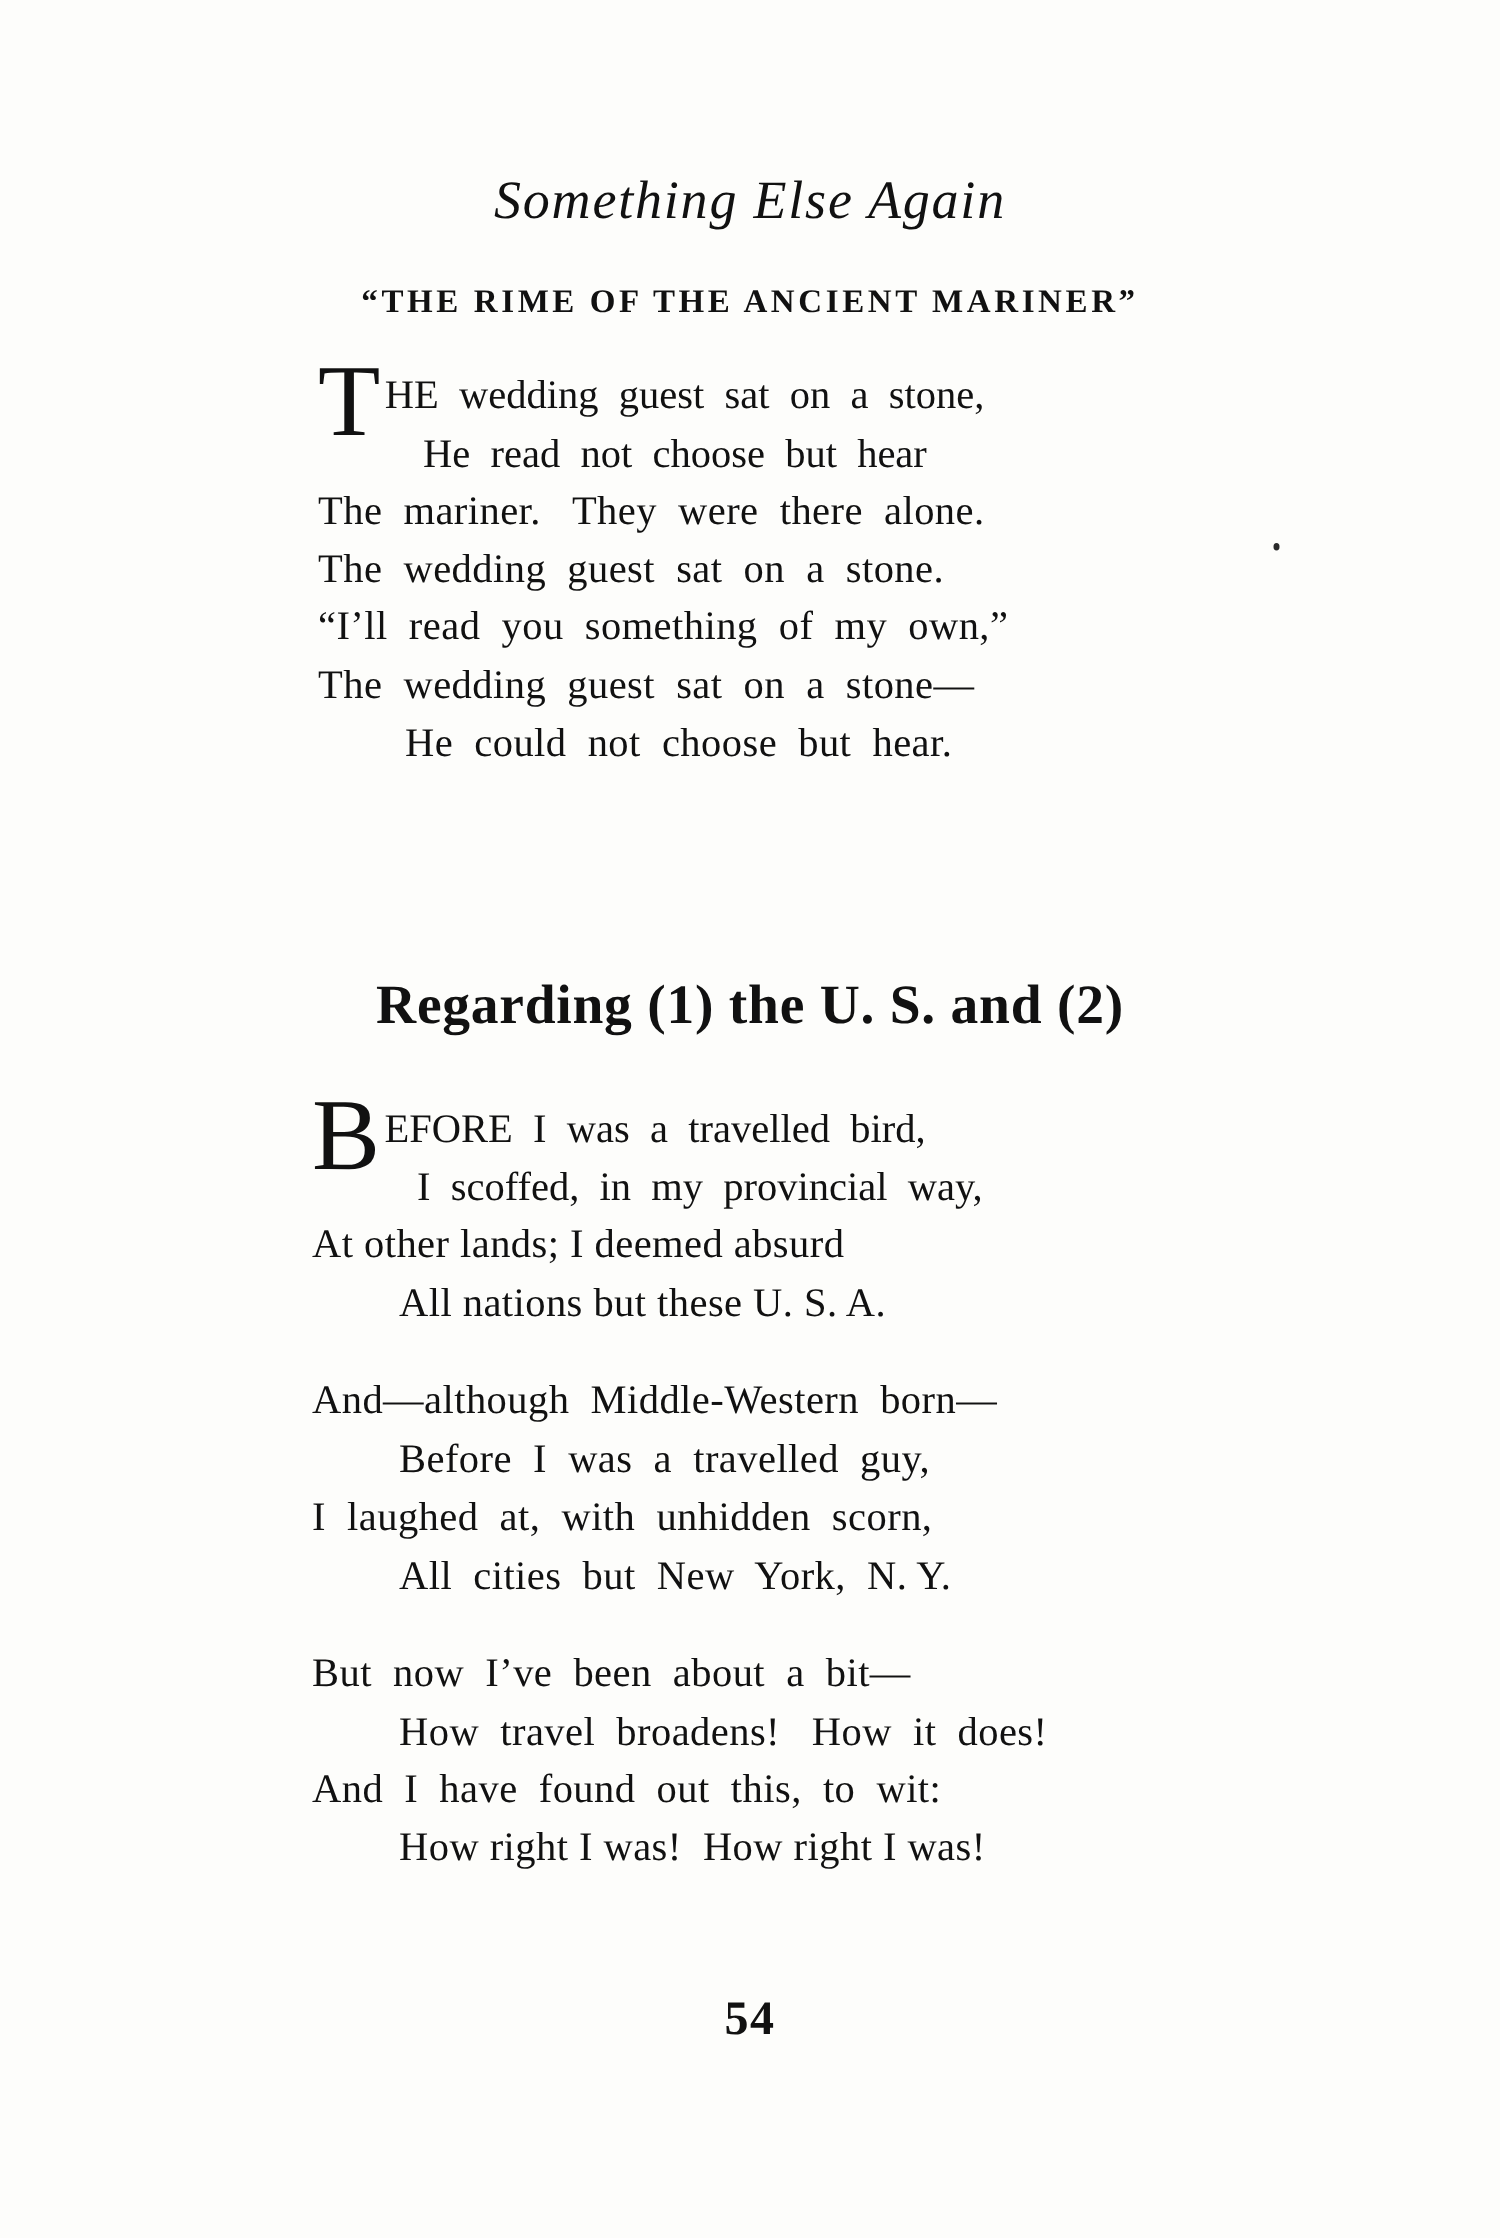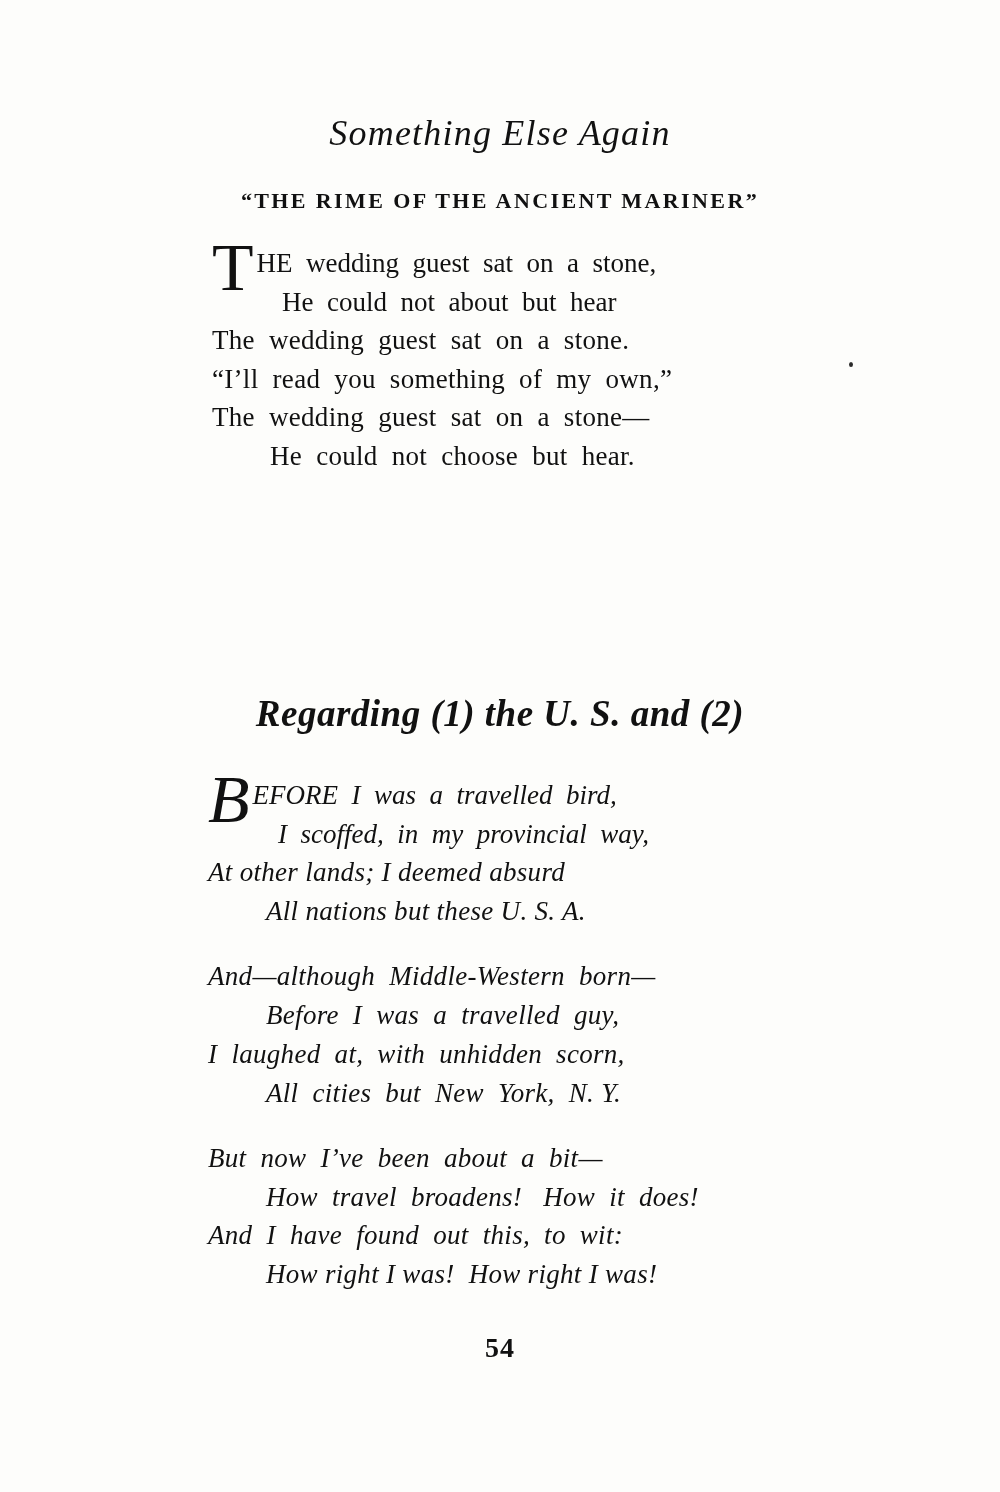--- a/index.html
+++ b/index.html
@@ -95,24 +95,23 @@
     height: 5px;
     background: #2a2a2a;
     border-radius: 50%;
     top: 362px;
     left: 849px;
   }
 
   
   .poem-two {
     position: absolute;
-    top: 692px;
-    left: 0;
-    right: 0;
-    font-style: italic;
+    top: 649px;
+    left: 0;
+    right: 0;
   }
   .poem-two-title {
     text-align: center;
     font-size: 37px;
     font-weight: 700;
     line-height: 1.18;
     letter-spacing: 0.5px;
     width: 700px;
     margin: 0 auto;
   }
@@ -126,43 +125,44 @@
   .stanza { margin-bottom: 26px; }
   .stanza.first { margin-bottom: 26px; }
 
   
   .folio {
     position: absolute;
     bottom: 128px;
     left: 0;
     right: 0;
     text-align: center;
-    font-size: 28px;
+    font-size: 32px;
     font-weight: 600;
     letter-spacing: 1px;
   }
 </style>
 </head>
 <body>
 
 <div class="page">
 
   <div class="running-head">Something Else Again</div>
 
   <div class="speck"></div>
 
   <div class="poem-one">
     <div class="poem-one-title">“THE RIME OF THE ANCIENT MARINER”</div>
 
     <div class="verse-block">
       <div class="dropcap-para">
         <span class="dropcap">T</span>
         <div class="dropcap-line1">HE  wedding  guest  sat  on  a  stone,</div>
-        <div class="dropcap-line2">He  could  not  about  but  hear</div>
-      </div>
+        <div class="dropcap-line2">He  read  not  choose  but  hear</div>
+      </div>
+      <div class="line">The  mariner.   They  were  there  alone.</div>
       <div class="line">The  wedding  guest  sat  on  a  stone.</div>
       <div class="line">“I’ll  read  you  something  of  my  own,”</div>
       <div class="line">The  wedding  guest  sat  on  a  stone—</div>
       <div class="line indent-1">He  could  not  choose  but  hear.</div>
     </div>
   </div>
 
   <div class="poem-two">
     <div class="poem-two-title">
       <div>Regarding  (1)  the  U.  S.  and  (2)</div>

